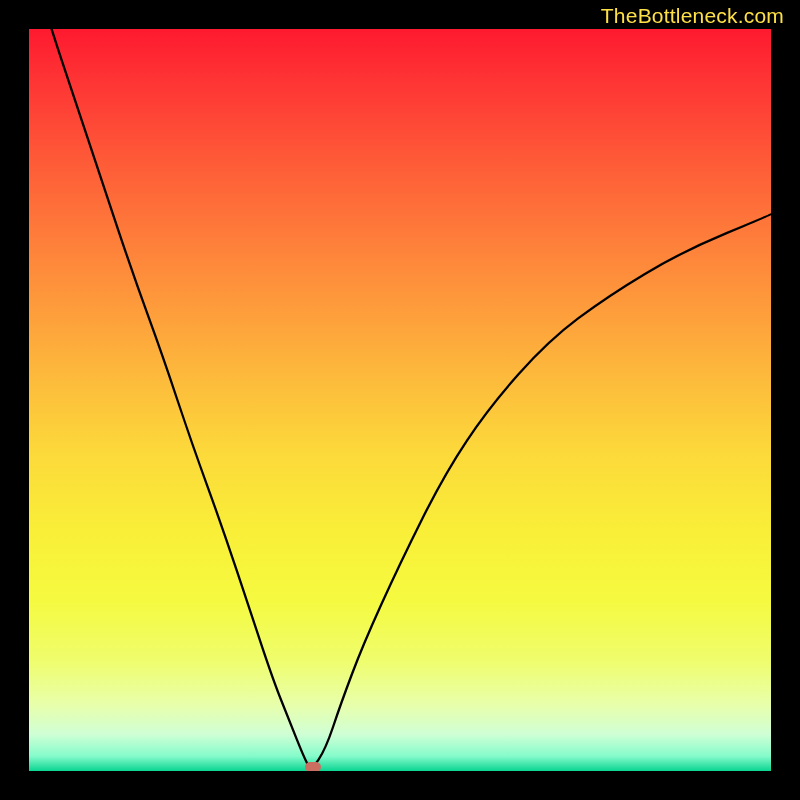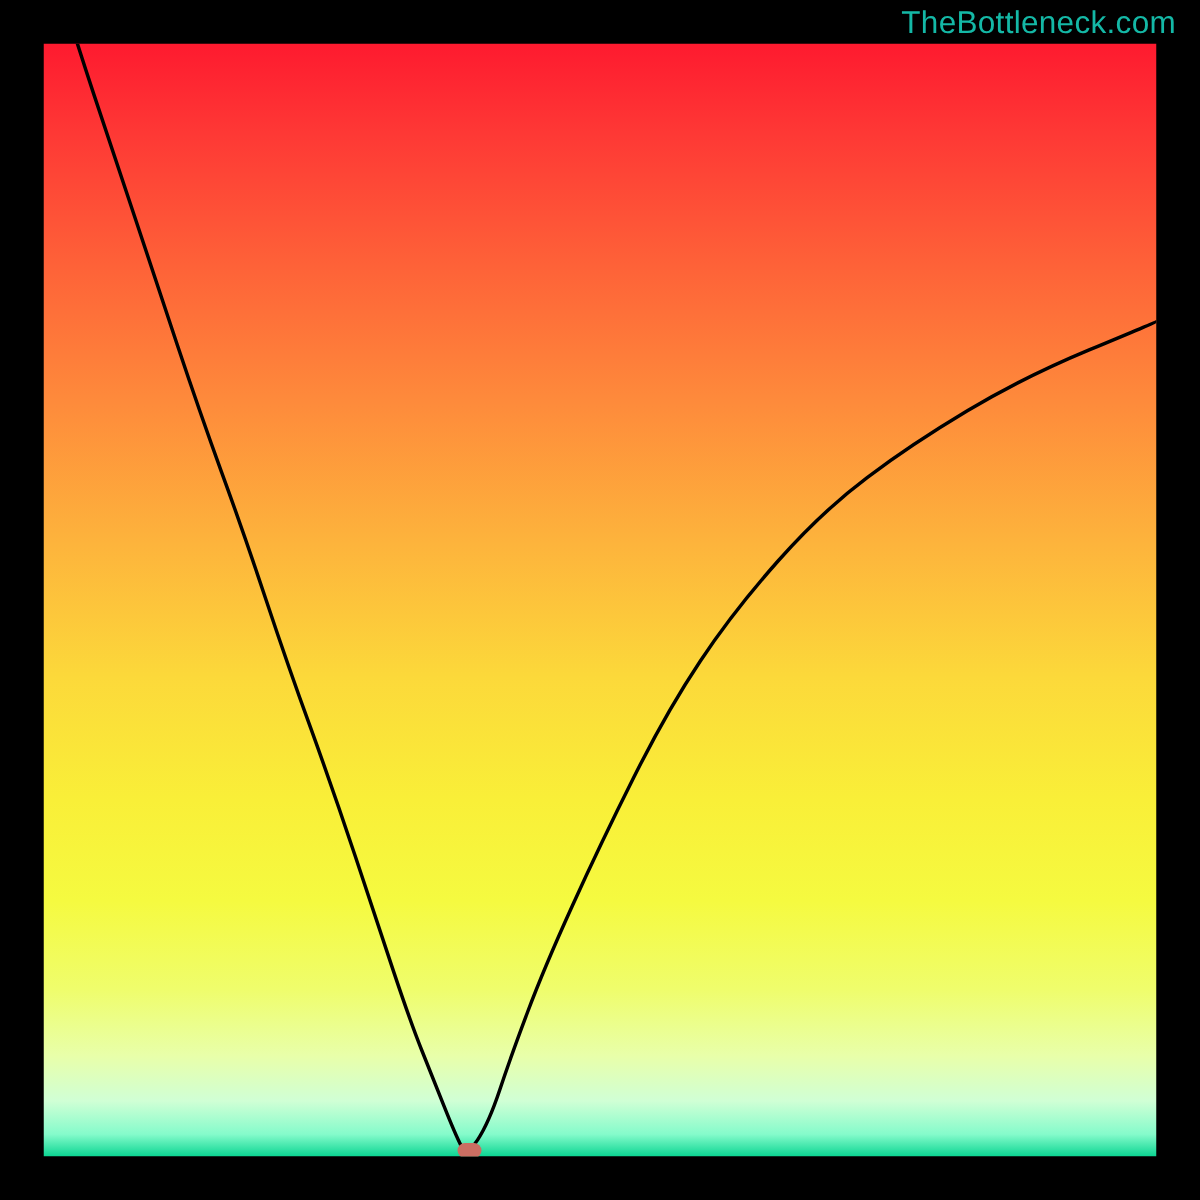--- a/index.html
+++ b/index.html
@@ -14,21 +14,21 @@
   .frame {
     position: relative;
     width: 800px;
     height: 800px;
     box-sizing: border-box;
   }
   .watermark {
     position: absolute;
     top: 4px;
     right: 16px;
-    color: #14b8a6;
+    color: #fde047;
     font-size: 21px;
     font-weight: 400;
     letter-spacing: 0.2px;
     z-index: 10;
   }
   .plot-area {
     position: absolute;
     left: 29px;
     top: 29px;
     width: 742px;

